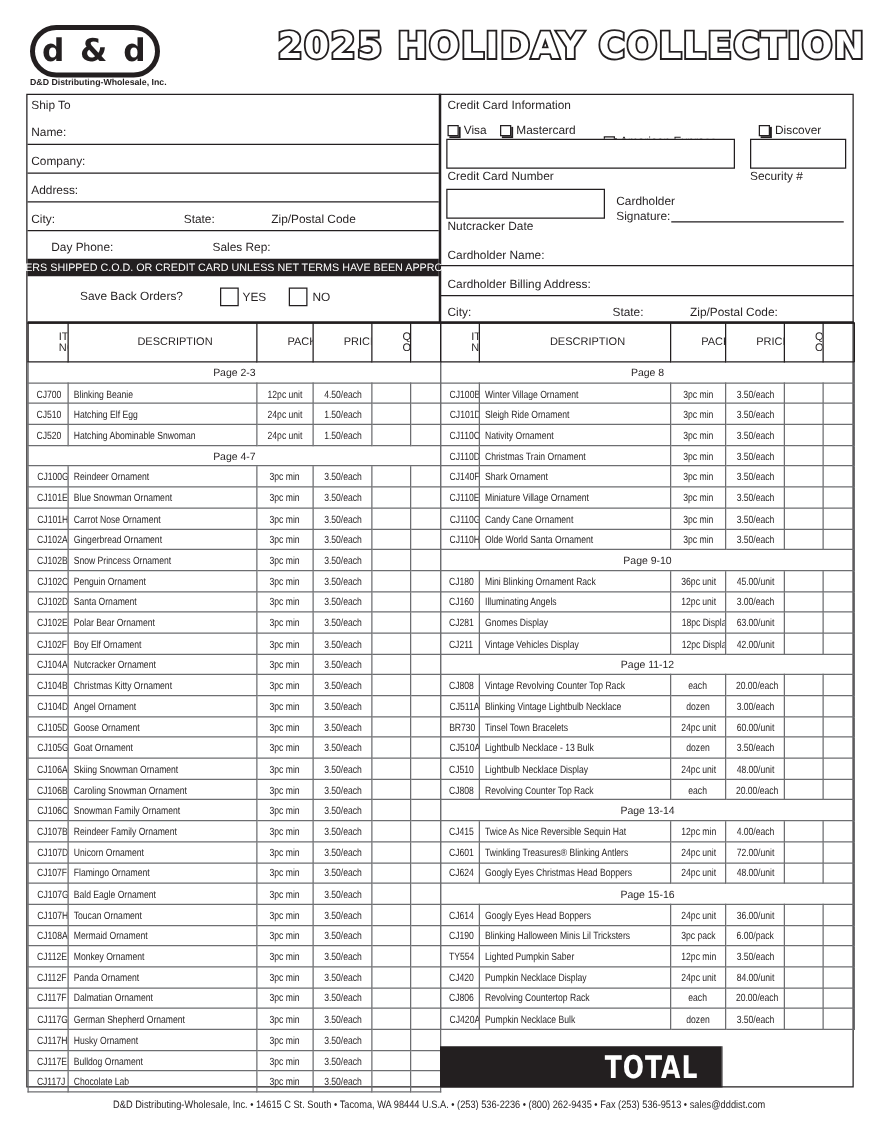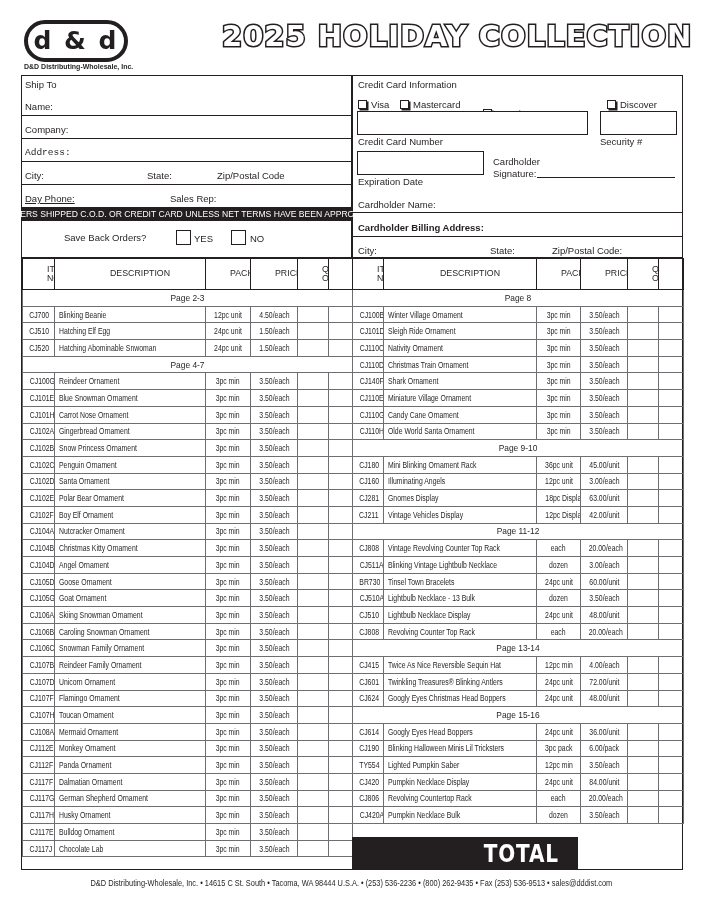--- a/index.html
+++ b/index.html
@@ -63,27 +63,27 @@
 <div class="main-title"><span class="main-title-inner">2025 HOLIDAY COLLECTION</span></div>
 
 <div class="frame"></div>
 <div class="divider-v" style="height:183px;"></div>
 
 <div class="lbl" style="left:25px;top:79px;">Ship To</div>
 <div class="lbl" style="left:25px;top:101px;">Name:</div>
 <div class="hline" style="left:22px;top:115px;width:329px;"></div>
 <div class="lbl" style="left:25px;top:124px;">Company:</div>
 <div class="hline" style="left:22px;top:138px;width:329px;"></div>
-<div class="lbl" style="left:25px;top:147px;font-family:Liberation Mono, monospace;">Address:</div>
+<div class="lbl" style="left:25px;top:147px;">Address:</div>
 <div class="hline" style="left:22px;top:161px;width:329px;"></div>
 <div class="lbl" style="left:25px;top:170px;">City:</div>
 <div class="lbl" style="left:147px;top:170px;">State:</div>
 <div class="lbl" style="left:217px;top:170px;">Zip/Postal Code</div>
 <div class="hline" style="left:22px;top:184px;width:329px;"></div>
-<div class="lbl" style="left:25px;top:193px;text-decoration:underline;">Day Phone:</div>
+<div class="lbl" style="left:41px;top:193px;">Day Phone:</div>
 <div class="lbl" style="left:170px;top:193px;">Sales Rep:</div>
 <div class="banner">
     <span>ORDERS SHIPPED C.O.D. OR CREDIT CARD UNLESS NET TERMS HAVE BEEN APPROVED</span>
   </div>
 <div class="lbl" style="left:64px;top:232px;">Save Back Orders?</div>
 <div class="chk-box" style="left:176px;top:230px;"></div>
 <div class="lbl" style="left:194px;top:233px;">YES</div>
 <div class="chk-box" style="left:231px;top:230px;"></div>
 <div class="lbl" style="left:250px;top:233px;">NO</div>
 
@@ -102,27 +102,27 @@
   </div>
 <div class="cc-check" style="left:607px;top:99px;">
     <span class="cc-sq"></span>
     <span>Discover</span>
   </div>
 <div class="in-box" style="left:357px;top:111px;width:231px;height:24px;"></div>
 <div class="in-box" style="left:600px;top:111px;width:77px;height:24px;"></div>
 <div class="lbl" style="left:358px;top:136px;">Credit Card Number</div>
 <div class="lbl" style="left:600px;top:136px;">Security #</div>
 <div class="in-box" style="left:357px;top:151px;width:127px;height:24px;"></div>
-<div class="lbl" style="left:358px;top:176px;">Expiration Date</div>
+<div class="lbl" style="left:358px;top:176px;">Nutcracker Date</div>
 <div class="lbl" style="left:493px;top:156px;">Cardholder</div>
 <div class="lbl" style="left:493px;top:168px;">Signature:</div>
 <div class="sig-line" style="left:537px;top:177px;width:138px;"></div>
 <div class="lbl" style="left:358px;top:199px;">Cardholder Name:</div>
 <div class="hline" style="left:352px;top:212px;width:331px;"></div>
-<div class="lbl" style="left:358px;top:222px;font-weight:bold;">Cardholder Billing Address:</div>
+<div class="lbl" style="left:358px;top:222px;">Cardholder Billing Address:</div>
 <div class="hline" style="left:352px;top:236px;width:331px;"></div>
 <div class="lbl" style="left:358px;top:245px;">City:</div>
 <div class="lbl" style="left:490px;top:245px;">State:</div>
 <div class="lbl" style="left:552px;top:245px;">Zip/Postal Code:</div>
 
 <div class="hline thick" style="left:22px;top:257px;width:661px;"></div>
 
 <table class="items" id="left-table" style="left:22px;top:258px;width:330px;">
   <colgroup>
       <col style="width:32px">
@@ -327,20 +327,28 @@
       </tr>
       <tr>
         <td class="c"><span class="narrow-c">CJ107F</span></td>
         <td class="l"><span class="narrow">Flamingo Ornament</span></td>
         <td class="c"><span class="narrow-c">3pc min</span></td>
         <td class="c"><span class="narrow-c">3.50/each</span></td>
         <td></td>
         <td></td>
       </tr>
       <tr>
+        <td class="c"><span class="narrow-c">CJ107G</span></td>
+        <td class="l"><span class="narrow">Bald Eagle Ornament</span></td>
+        <td class="c"><span class="narrow-c">3pc min</span></td>
+        <td class="c"><span class="narrow-c">3.50/each</span></td>
+        <td></td>
+        <td></td>
+      </tr>
+      <tr>
         <td class="c"><span class="narrow-c">CJ107H</span></td>
         <td class="l"><span class="narrow">Toucan Ornament</span></td>
         <td class="c"><span class="narrow-c">3pc min</span></td>
         <td class="c"><span class="narrow-c">3.50/each</span></td>
         <td></td>
         <td></td>
       </tr>
       <tr>
         <td class="c"><span class="narrow-c">CJ108A</span></td>
         <td class="l"><span class="narrow">Mermaid Ornament</span></td>

